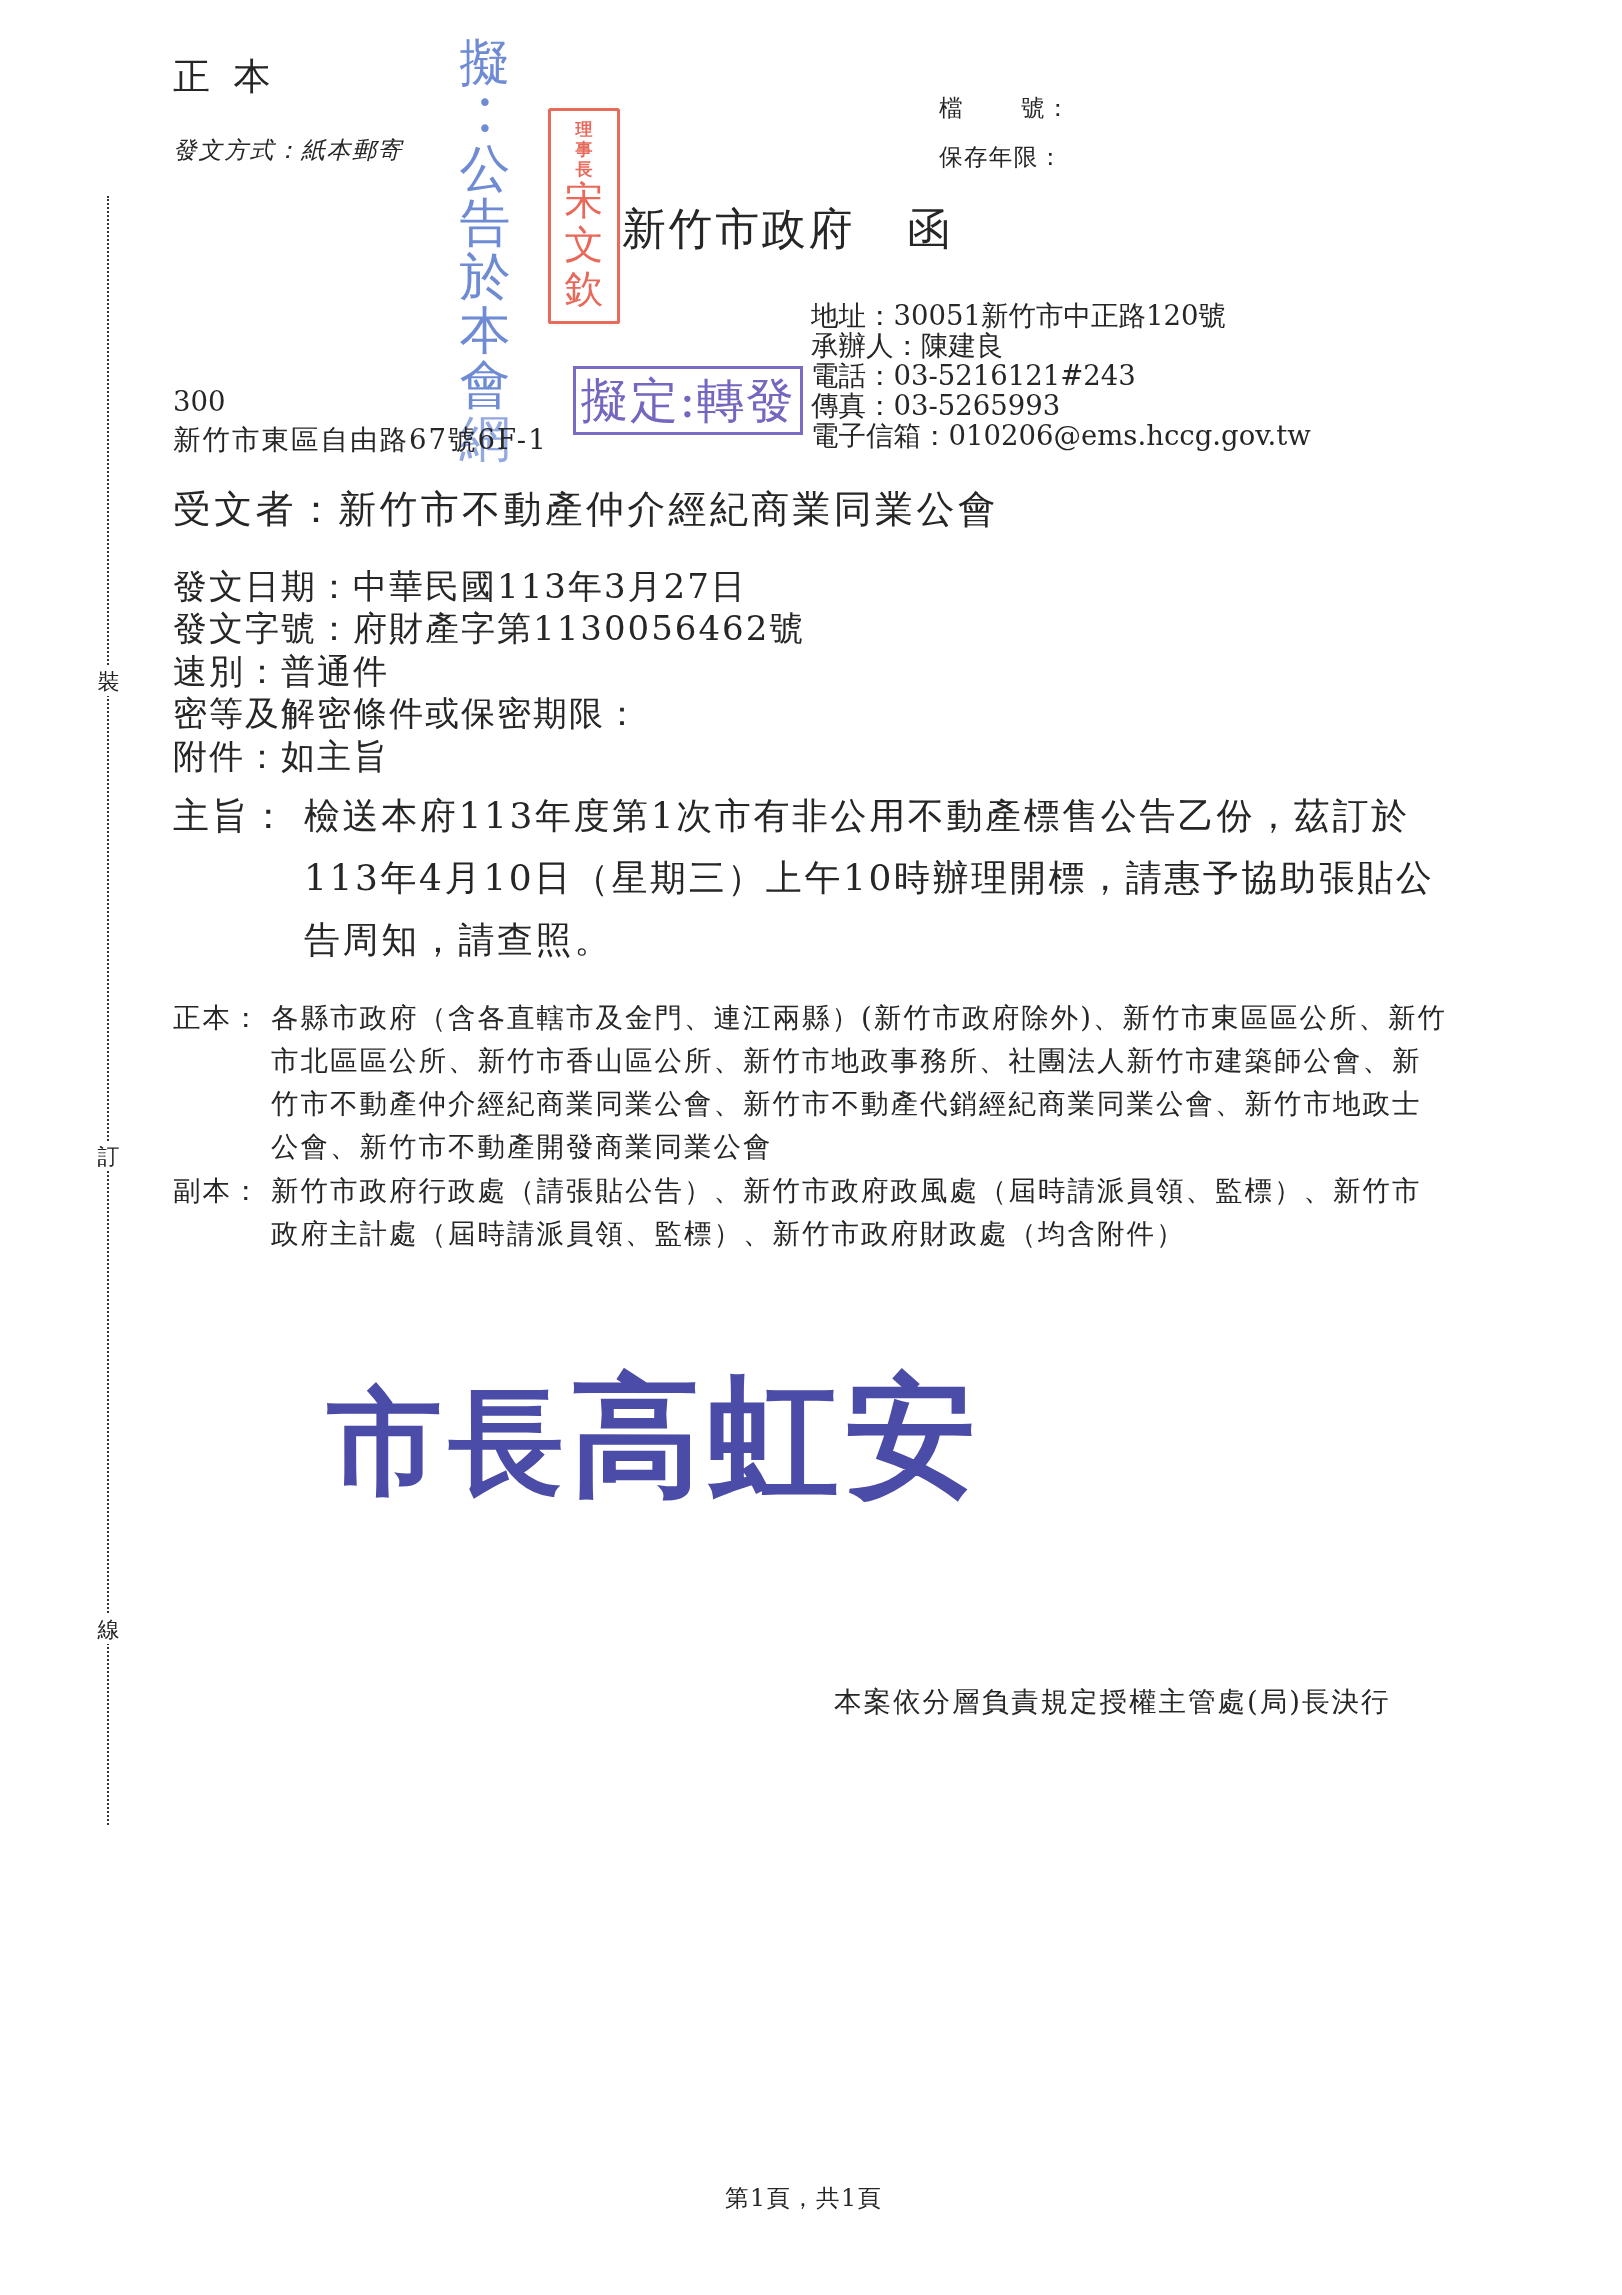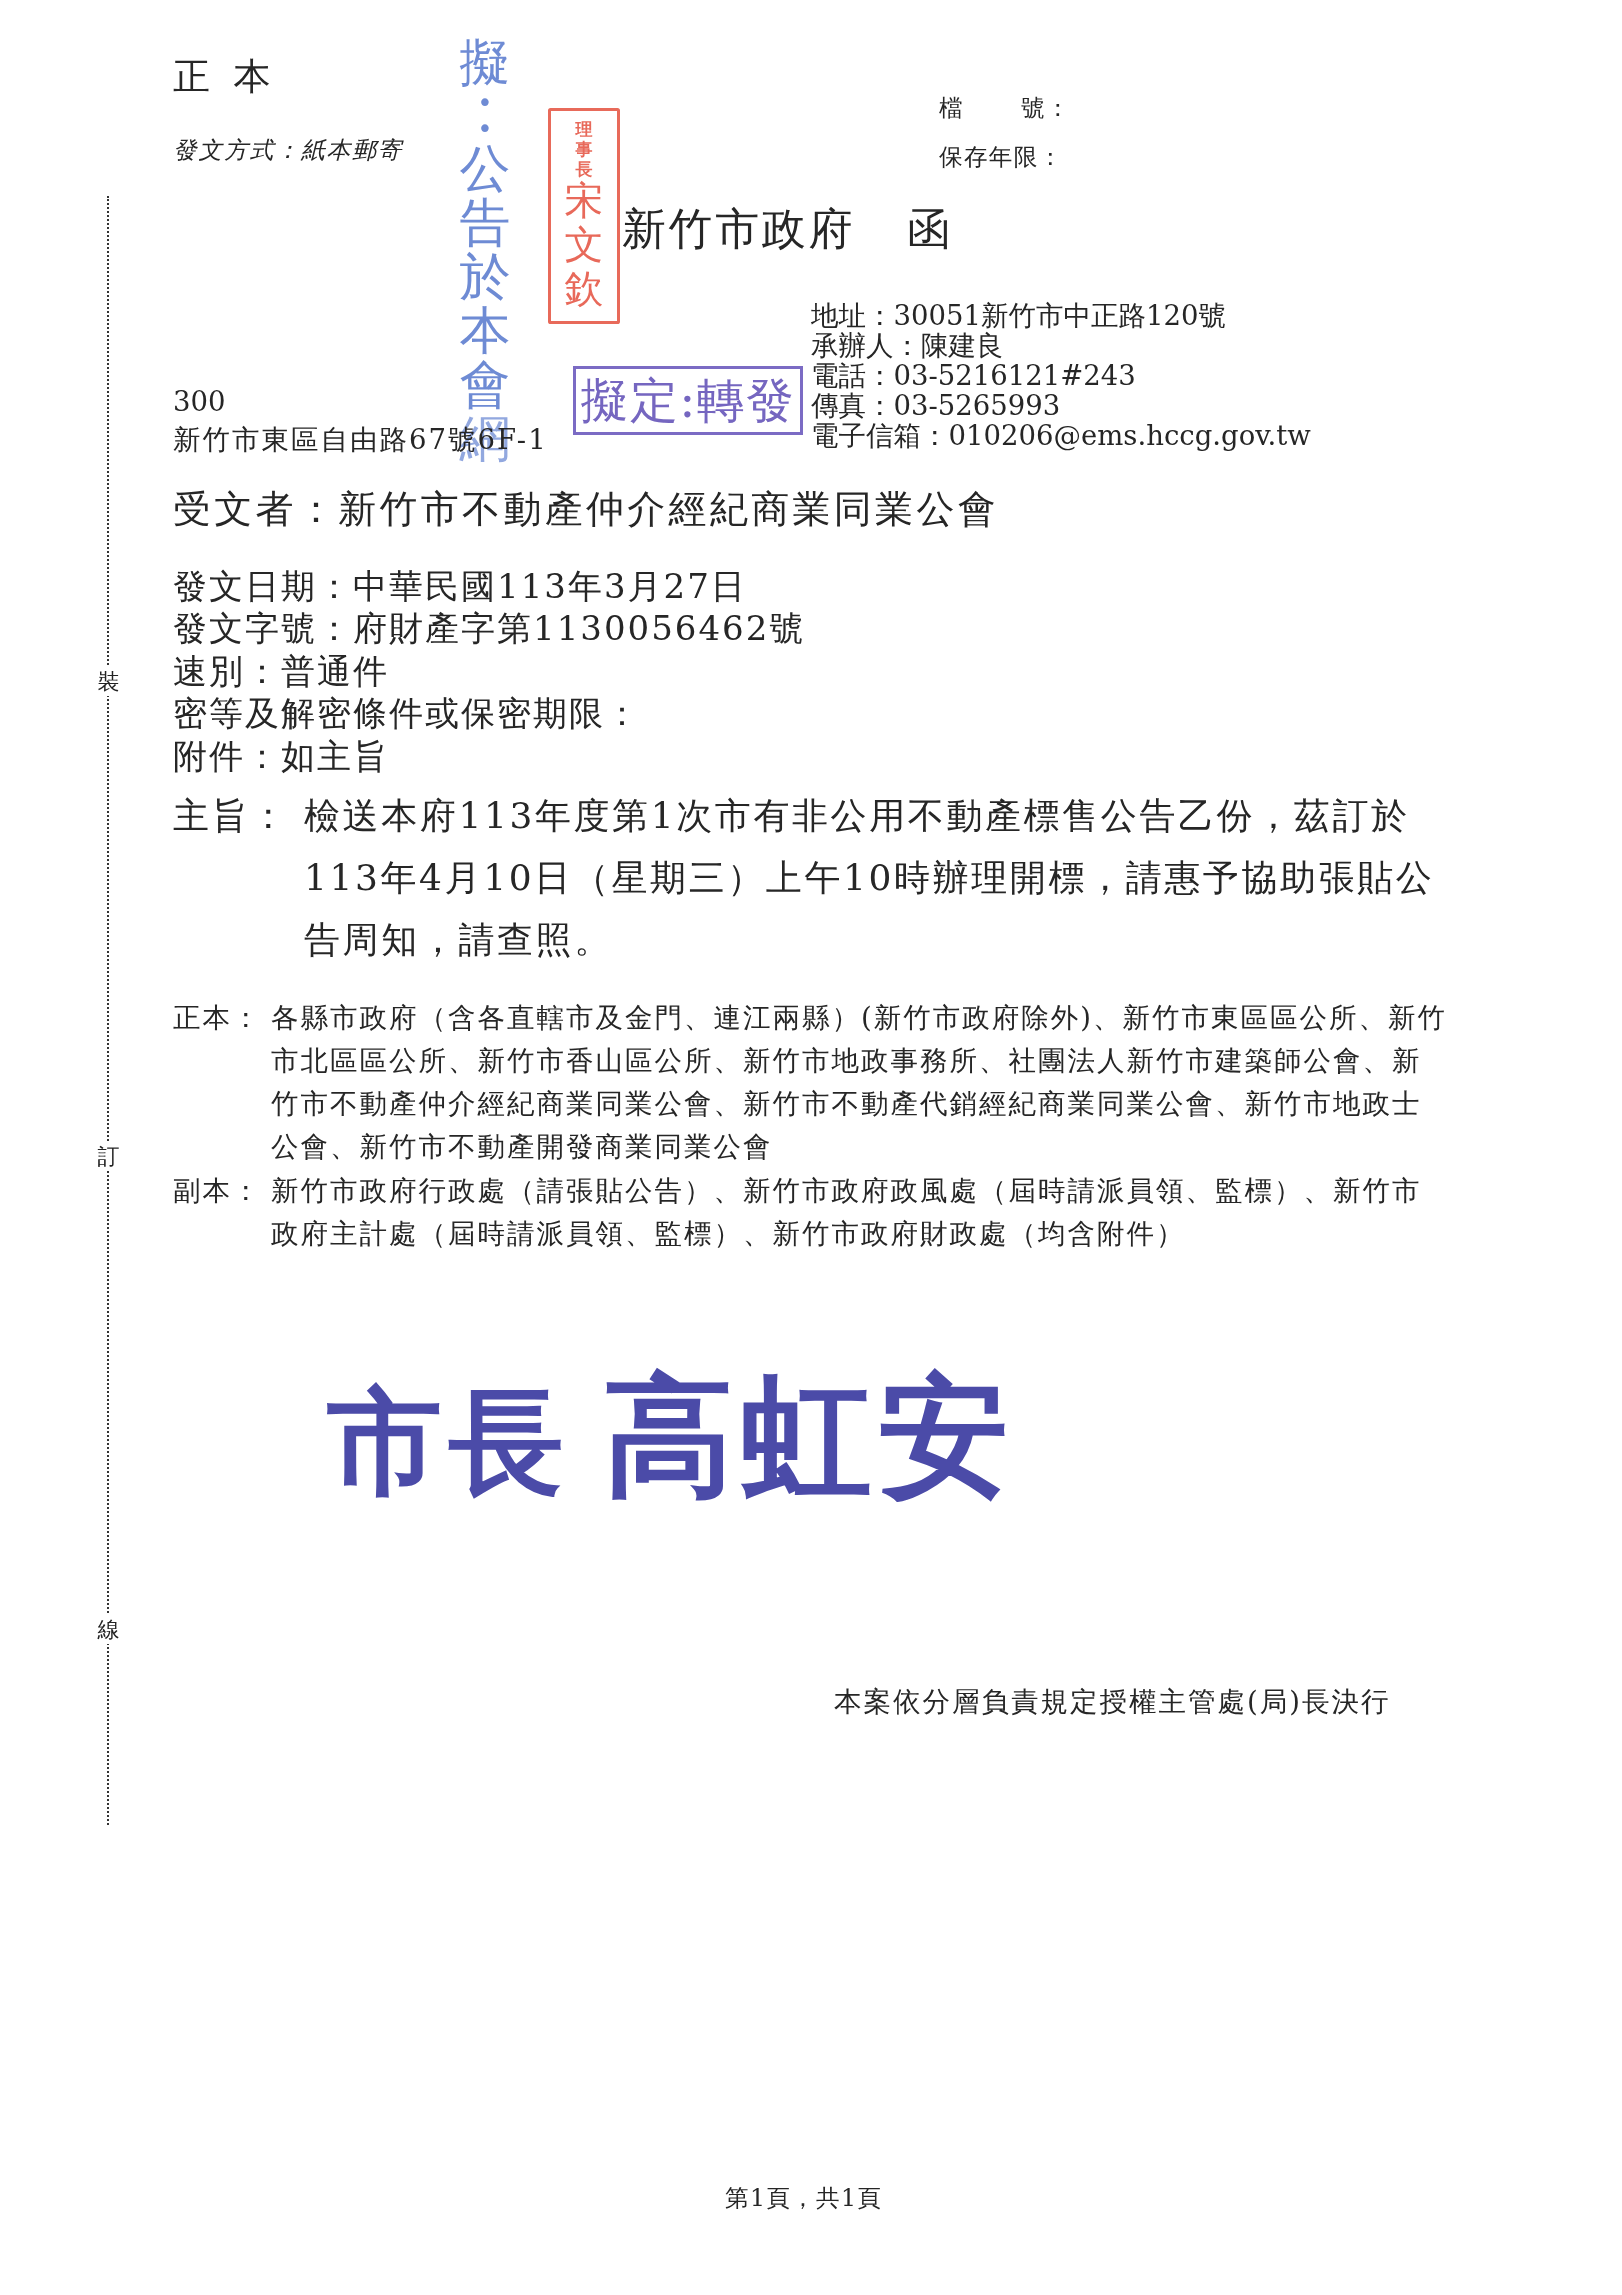--- a/index.html
+++ b/index.html
@@ -80,21 +80,21 @@
     }
     .dist .label { position: absolute; left: 0; top: 0; }
     .dist .body { margin-left: 98px; width: 1178px; white-space: normal; }
     .dist.cc .body { margin-left: 98px; text-indent: 0; }
 
     .signature {
       left: 327px; top: 1361px; font-size: 131px; line-height: 151px;
       color: #4b4ba8; font-weight: bold; letter-spacing: 6.5px;
       font-family: "DejaVu Sans", sans-serif;
     }
-    .signature .title { font-size: 115px; margin-right: 33px; }
+    .signature .title { font-size: 115px; }
 
     .delegation { left: 834px; top: 1636px; font-size: 27.5px; letter-spacing: 2px; margin-top: 48px; }
 
     .page-footer { left: 725px; top: 2182px; font-size: 23.6px; letter-spacing: 1.3px; }
   </style>
 </head>
 <body>
 
 <div class="binding-line"></div>
 <div class="binding-mark" style="top:667px">裝</div>

